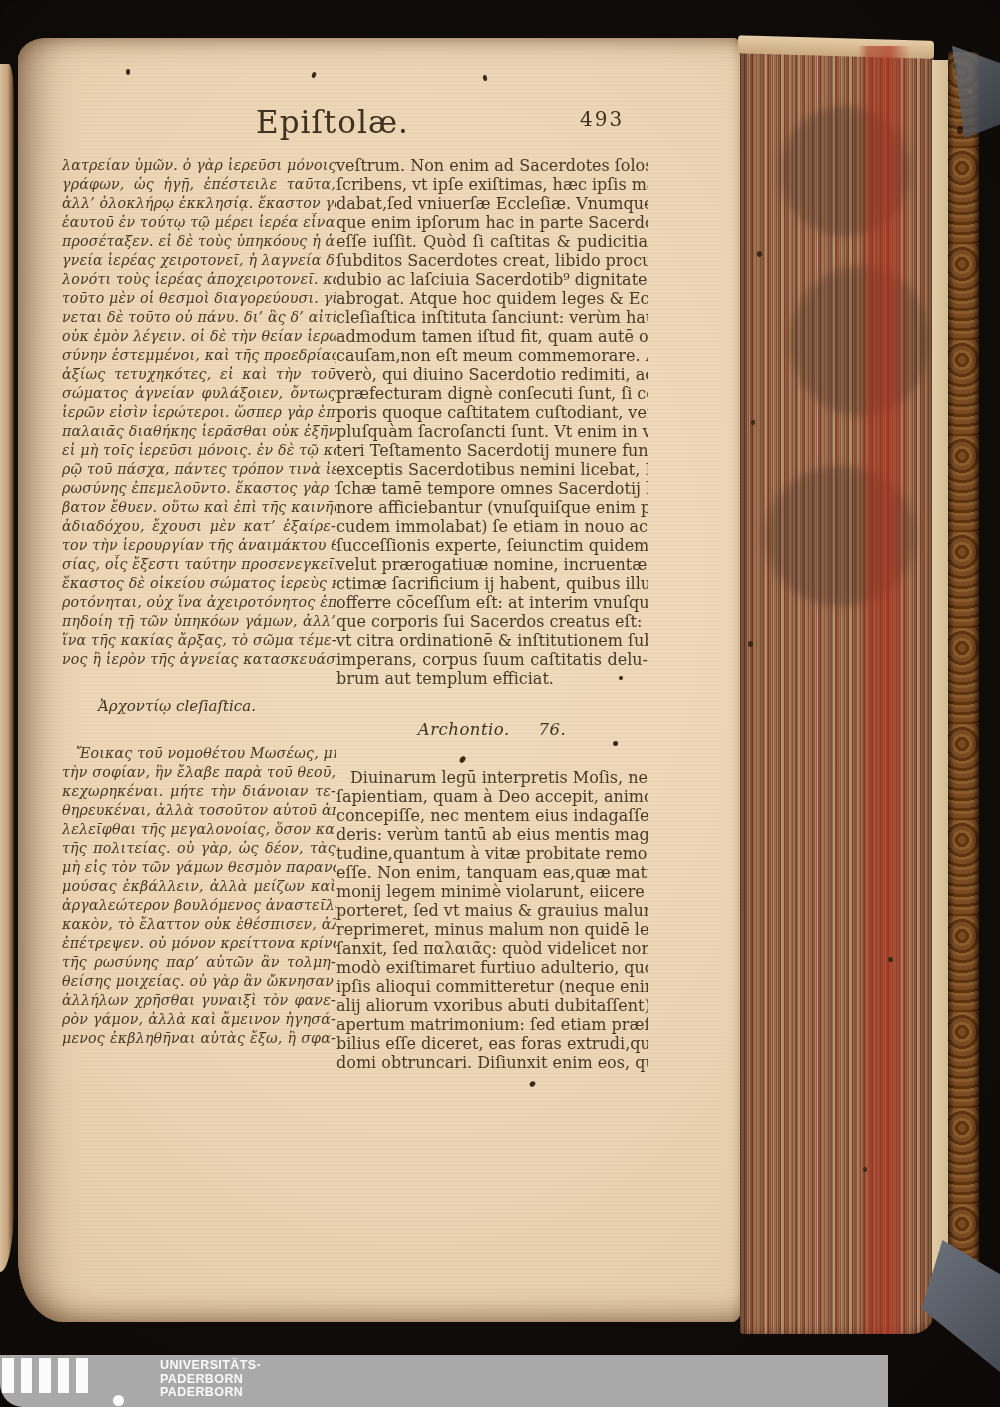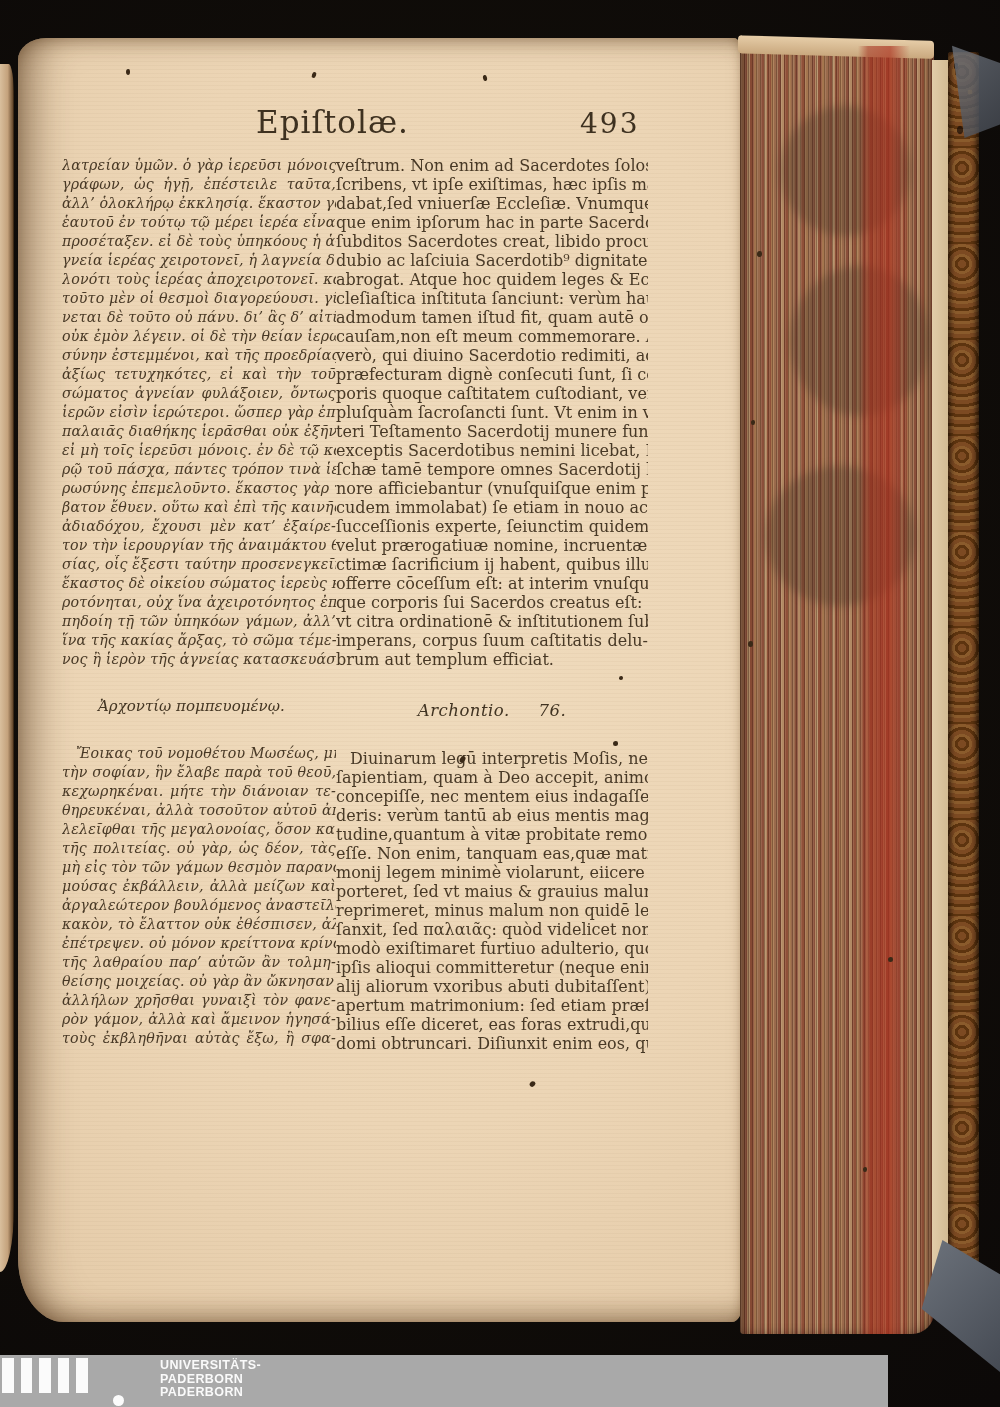--- a/index.html
+++ b/index.html
@@ -1,38 +1,38 @@
 <!DOCTYPE html>
 <html><head>
 <meta charset="utf-8">
 <style>
   html,body{margin:0;padding:0;background:#0c0908;}
   .scene{position:relative;width:1000px;height:1407px;overflow:hidden;
          background:radial-gradient(140% 120% at 45% 45%, #141009 0%, #0c0908 60%, #080605 100%);
-         font-family:"DejaVu Serif", serif;}
+         font-family:"DejaVu Serif", serif;border-radius:23px;}
 
   
   .facing-sliver{position:absolute;left:0;top:64px;width:14px;height:1208px;
     background:linear-gradient(90deg,#d9bf9d 0%,#c4a27c 55%,#6b4e31 90%,#241709 100%);
     border-radius:0 10px 26px 0/0 60px 120px 0;}
 
   
   .page{position:absolute;left:18px;top:38px;width:724px;height:1284px;
     background:radial-gradient(120% 95% at 55% 42%, #f0dcbe 0%, #ecd5b5 45%, #e3c9a6 80%, #d5b892 100%);
     border-radius:28px 8px 10px 46px/22px 16px 16px 64px;
     box-shadow:inset 30px 0 44px -20px rgba(70,42,16,.6),
                inset 0 12px 20px -12px rgba(86,54,24,.55),
                inset 0 -18px 26px -14px rgba(86,54,24,.5),
                inset -6px 0 10px -6px rgba(120,80,40,.35);}
   .page::before{content:"";position:absolute;inset:0;border-radius:inherit;pointer-events:none;
     background:repeating-linear-gradient(0deg, rgba(120,88,52,.045) 0 1px, transparent 1px 4px);}
 
   .running-head{position:absolute;left:0;top:66px;width:100%;color:#3e3120;}
   .rh-title{position:absolute;left:238px;top:0;font-size:31px;letter-spacing:1px;}
-  .rh-num{position:absolute;left:562px;top:3px;font-size:28px;letter-spacing:2px;}
+  .rh-num{position:absolute;left:562px;top:3px;font-size:20px;letter-spacing:2px;}
 
   .col{position:absolute;top:118px;color:rgba(62,47,29,.94);}
   .col-greek{left:44px;width:274px;}
   .col-latin{left:318px;width:312px;}
 
   .block .line{font-size:16px;line-height:19px;white-space:nowrap;
     text-align:justify;text-align-last:justify;overflow:hidden;}
   .col-greek .block .line{font-size:14.2px;font-style:italic;letter-spacing:.2px;}
   .block.end-short .line:last-child{text-align-last:left;}
   .block.indent-first .line:first-child{text-indent:14px;}
@@ -120,47 +120,48 @@
           <div class="line">βατον ἔθυεν. οὕτω καὶ ἐπὶ τῆς καινῆς καὶ</div>
           <div class="line">ἀδιαδόχου, ἔχουσι μὲν κατ’ ἐξαίρε-</div>
           <div class="line">τον τὴν ἱερουργίαν τῆς ἀναιμάκτου θυ-</div>
           <div class="line">σίας, οἷς ἔξεστι ταύτην προσενεγκεῖν.</div>
           <div class="line">ἕκαστος δὲ οἰκείου σώματος ἱερεὺς κεχει-</div>
           <div class="line">ροτόνηται, οὐχ ἵνα ἀχειροτόνητος ἐπι-</div>
           <div class="line">πηδοίη τῇ τῶν ὑπηκόων γάμων, ἀλλ’</div>
           <div class="line">ἵνα τῆς κακίας ἄρξας, τὸ σῶμα τέμε-</div>
           <div class="line">νος ἢ ἱερὸν τῆς ἁγνείας κατασκευάσῃ.</div>
         </div>
-      <div class="g-heading">Ἀρχοντίῳ πομπευομένῳ.</div>
+      <div class="g-heading">Ἀρχοντίῳ cleſiaſtica.</div>
       <div class="block block2 indent-first">
           <div class="line">Ἔοικας τοῦ νομοθέτου Μωσέως, μήτε</div>
           <div class="line">τὴν σοφίαν, ἣν ἔλαβε παρὰ τοῦ θεοῦ,</div>
           <div class="line">κεχωρηκέναι. μήτε τὴν διάνοιαν τε-</div>
           <div class="line">θηρευκέναι, ἀλλὰ τοσοῦτον αὐτοῦ ἀπο-</div>
           <div class="line">λελεῖφθαι τῆς μεγαλονοίας, ὅσον καὶ</div>
           <div class="line">τῆς πολιτείας. οὐ γὰρ, ὡς δέον, τὰς</div>
           <div class="line">μὴ εἰς τὸν τῶν γάμων θεσμὸν παρανο-</div>
           <div class="line">μούσας ἐκβάλλειν, ἀλλὰ μείζων καὶ</div>
           <div class="line">ἀργαλεώτερον βουλόμενος ἀναστεῖλαι</div>
           <div class="line">κακὸν, τὸ ἔλαττον οὐκ ἐθέσπισεν, ἀλλ’</div>
           <div class="line">ἐπέτρεψεν. οὐ μόνον κρείττονα κρίνας</div>
-          <div class="line">τῆς λαθραίου παρ’ αὐτῶν ἂν τολμη-</div>
+          <div class="line">τῆς ρωσύνης παρ’ αὐτῶν ἂν τολμη-</div>
           <div class="line">θείσης μοιχείας. οὐ γὰρ ἂν ὤκνησαν ταῖς</div>
           <div class="line">ἀλλήλων χρῆσθαι γυναιξὶ τὸν φανε-</div>
           <div class="line">ρὸν γάμον, ἀλλὰ καὶ ἄμεινον ἡγησά-</div>
-          <div class="line">τοὺς ἐκβληθῆναι αὐτὰς ἔξω, ἢ σφα-</div>
+          <div class="line">μενος ἐκβληθῆναι αὐτὰς ἔξω, ἢ σφα-</div>
         </div>
     </div>
 
     <div class="col col-latin">
       <div class="block block1 end-short">
           <div class="line">veſtrum. Non enim ad Sacerdotes ſolos</div>
           <div class="line">ſcribens, vt ipſe exiſtimas, hæc ipſis man-</div>
           <div class="line">dabat,ſed vniuerſæ Eccleſiæ. Vnumquem-</div>
           <div class="line">que enim ipſorum hac in parte Sacerdotē</div>
+          <div class="line">eſſe iuſſit. Quòd ſi caſtitas &amp; pudicitia</div>
           <div class="line">ſubditos Sacerdotes creat, libido procul-</div>
           <div class="line">dubio ac laſciuia Sacerdotib⁹ dignitatem</div>
           <div class="line">abrogat. Atque hoc quidem leges &amp; Ec-</div>
           <div class="line">cleſiaſtica inſtituta ſanciunt: verùm haud</div>
           <div class="line">admodum tamen iſtud fit, quam autē ob</div>
           <div class="line">cauſam,non eſt meum commemorare. At</div>
           <div class="line">verò, qui diuino Sacerdotio redimiti, ac</div>
           <div class="line">præfecturam dignè conſecuti ſunt, ſi cor-</div>
           <div class="line">poris quoque caſtitatem cuſtodiant, verè</div>
           <div class="line">pluſquàm ſacroſancti ſunt. Vt enim in ve-</div>

